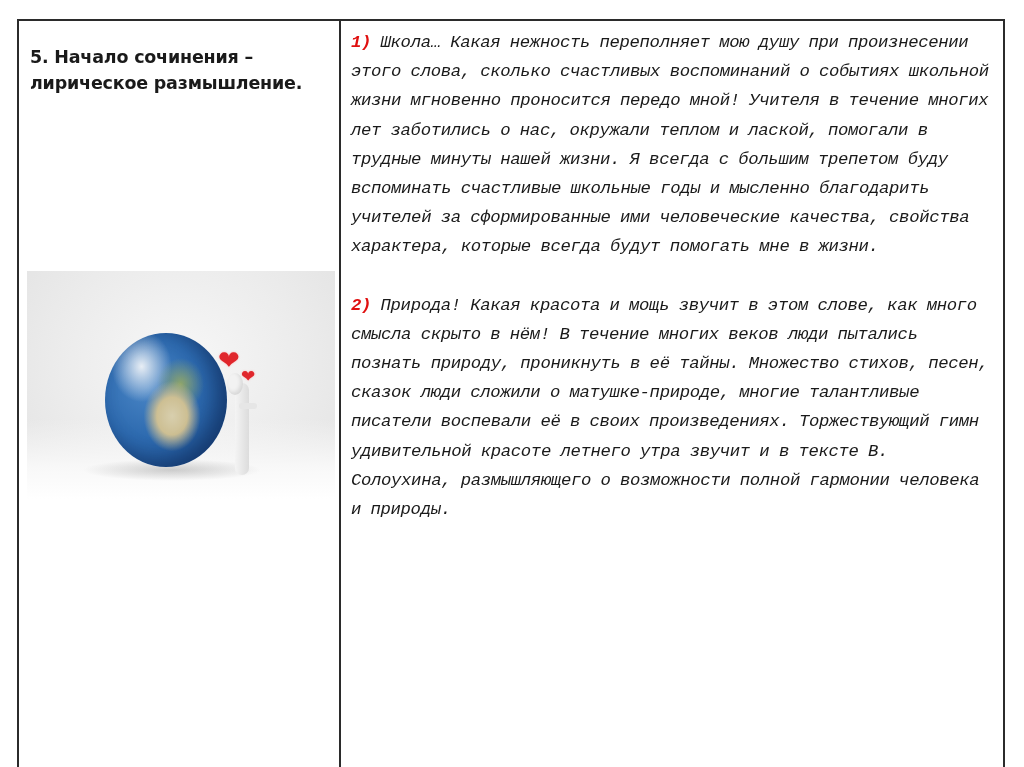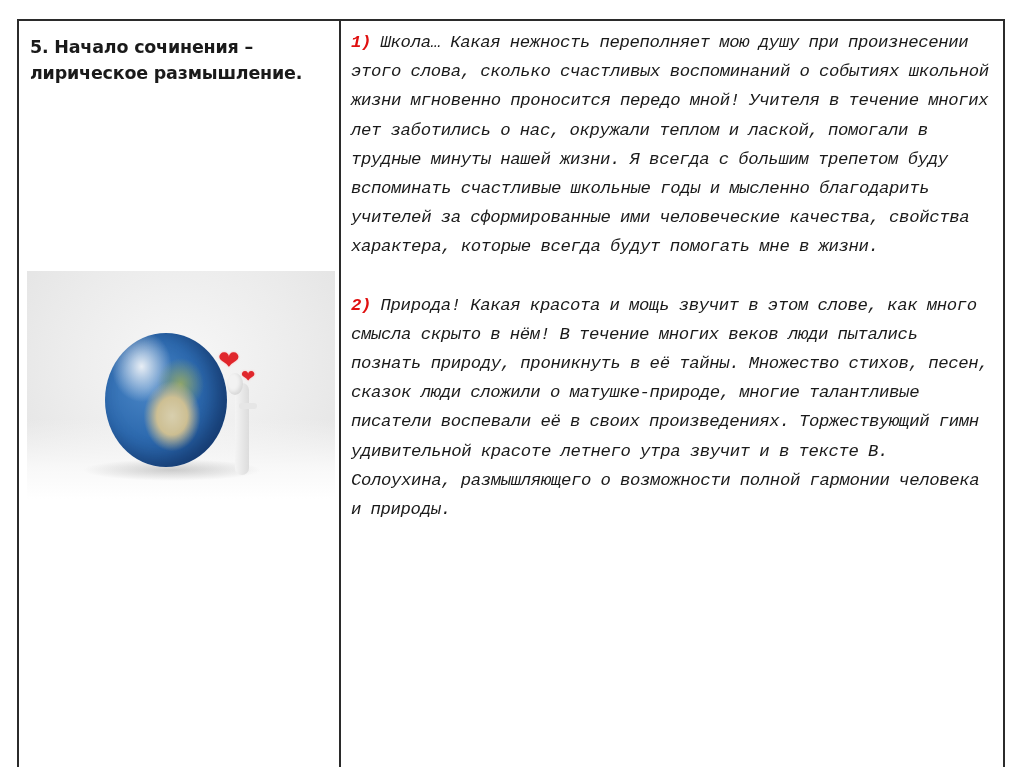--- a/index.html
+++ b/index.html
@@ -38,21 +38,21 @@
     }
     .col-right {
       flex: 1;
       position: relative;
       box-sizing: border-box;
       padding: 7px 10px 0 10px;
     }
     .heading {
       position: absolute;
       left: 11px;
-      top: 13px;
+      top: 23px;
       width: 300px;
       font-family: "DejaVu Sans", sans-serif;
       font-weight: bold;
       font-size: 17.5px;
       line-height: 26px;
       color: #1a1a1a;
       letter-spacing: -0.2px;
     }
     .illustration {
       position: absolute;

